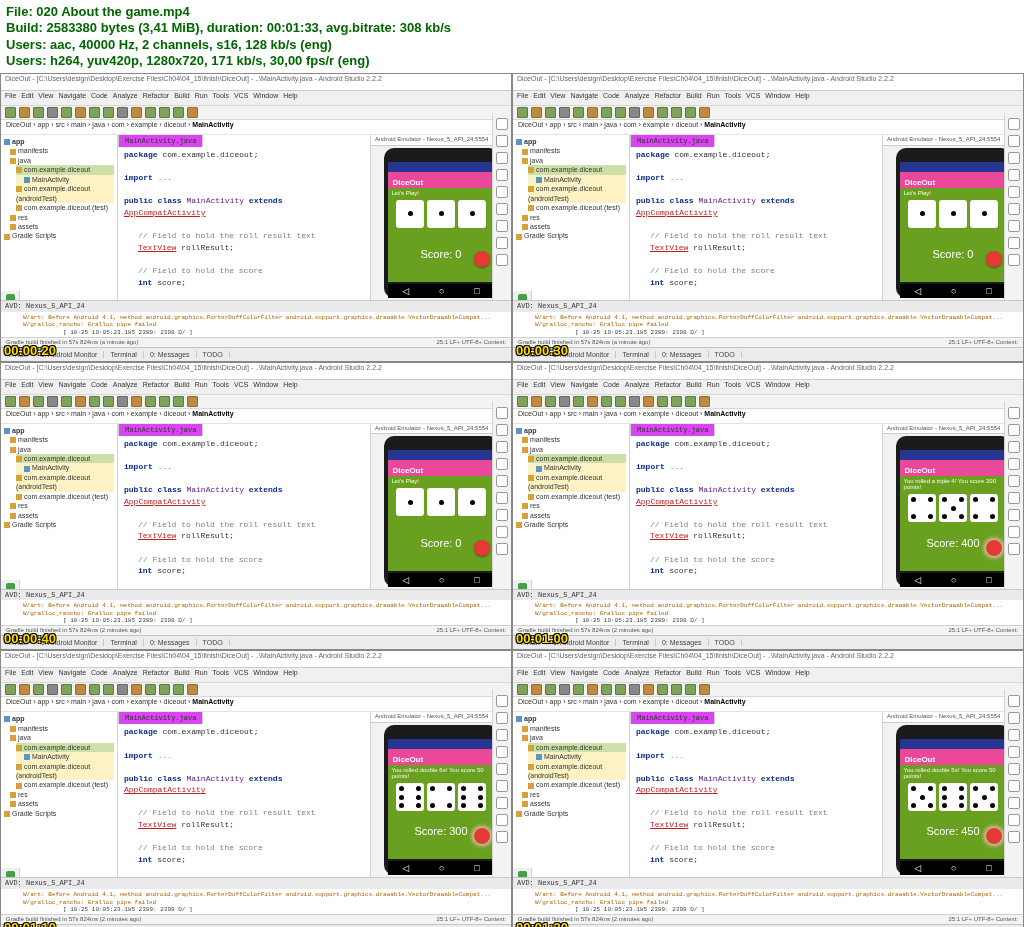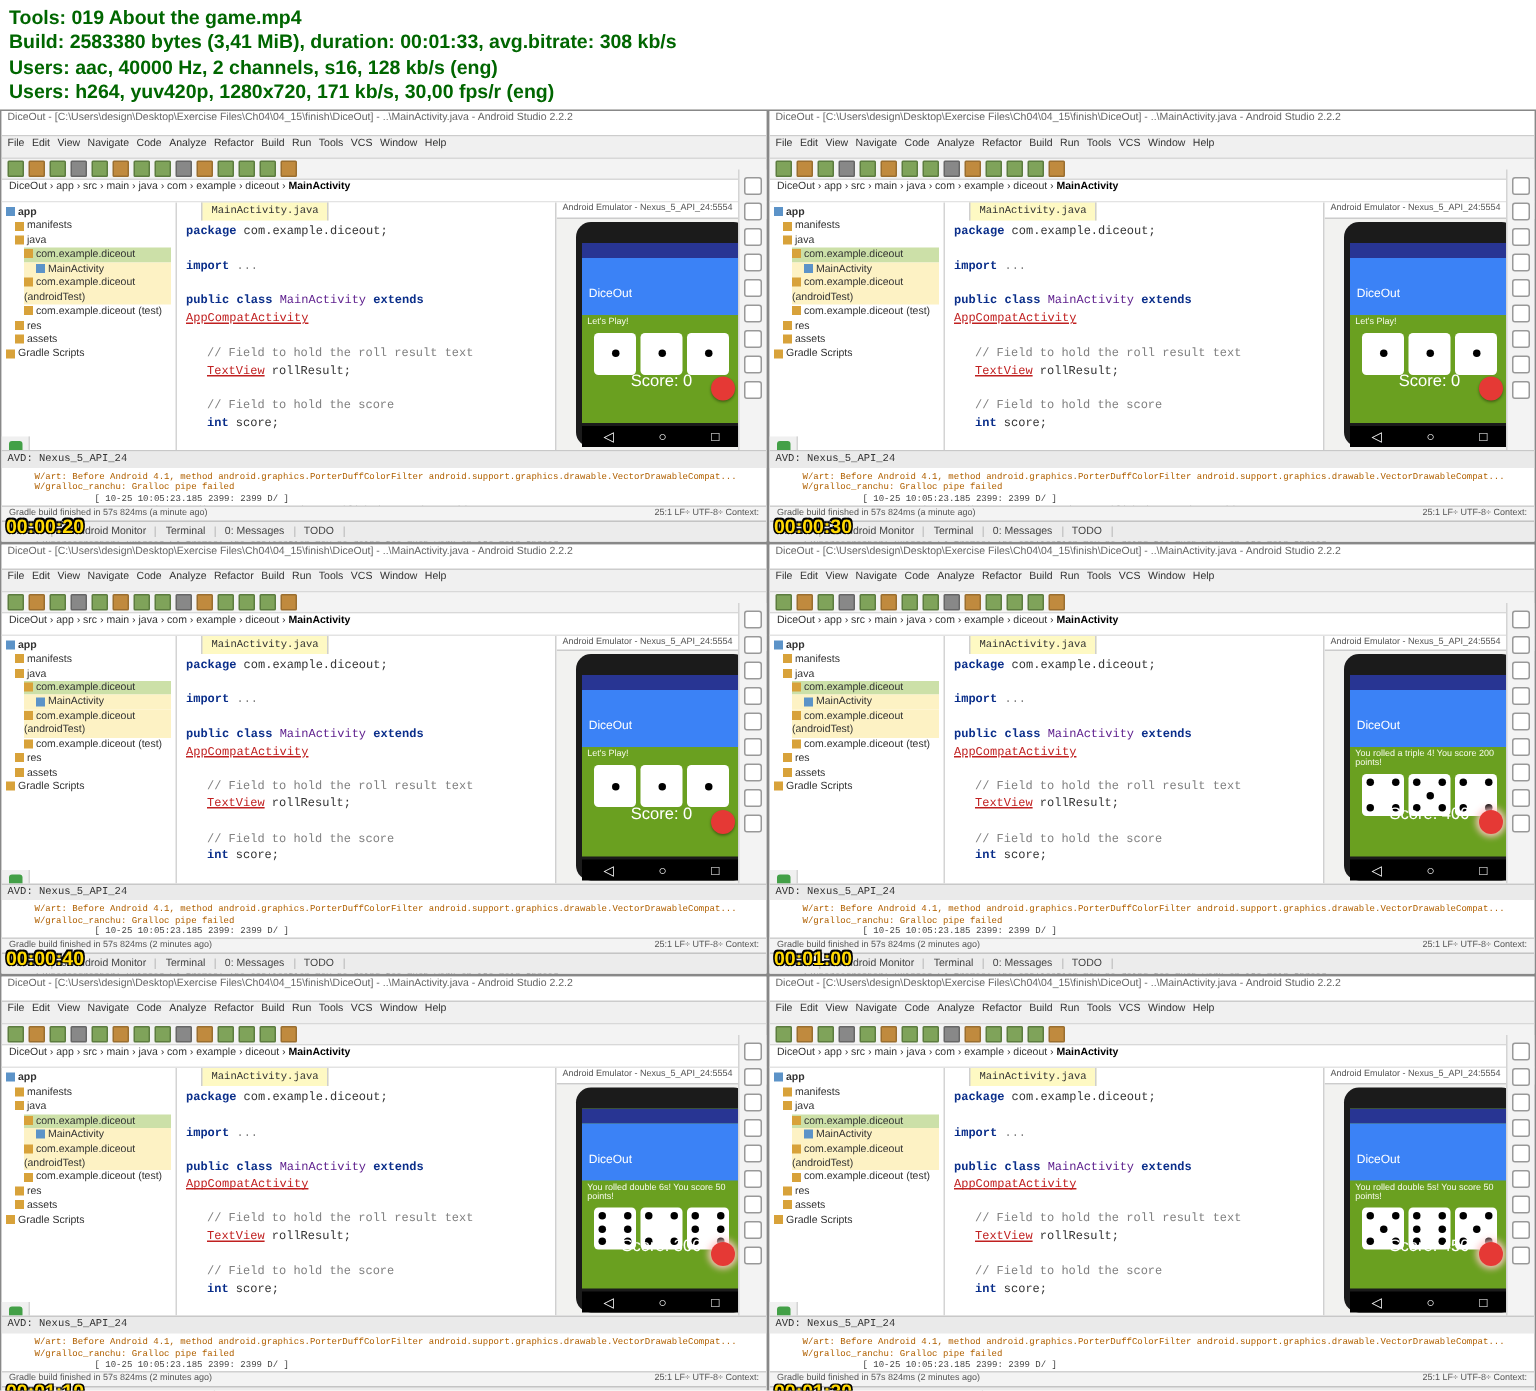--- a/index.html
+++ b/index.html
@@ -15,34 +15,34 @@
   .tb-ico.g{background:#888;border-color:#666}
   .crumb{height:12px;background:#fff;border-bottom:1px solid #e3e3e3;font-size:7px;color:#333;padding:1px 5px}
   .crumb b{color:#000}
   .body{display:flex;height:165px}
   .tree{width:110px;background:#fff;border-right:1px solid #d4d4d4;font-size:7px;color:#333;padding:2px 3px;line-height:1.35}
   .tree .sel{background:#cce0a8}
   .tree .hl{background:#fdf2c4}
   .tree .ico{display:inline-block;width:6px;height:6px;background:#d8a23a;margin-right:2px;vertical-align:middle}
   .tree .icb{background:#5c93c8}
   .editor{flex:1;background:#fff;font-family:"Courier New",monospace;font-size:8px;color:#333;padding:3px 6px;line-height:1.45;border-right:1px solid #d0d0d0;position:relative;overflow:hidden}
-  .editor .tab{position:absolute;top:-1px;left:16px;background:#fef9c3;border:1px solid #cfcfcf;border-bottom:none;font-size:7px;padding:1px 6px;color:#333}
+  .editor .tab{position:absolute;top:-1px;left:0;background:#d946ef;border:1px solid #cfcfcf;border-bottom:none;font-size:7px;padding:1px 6px;color:#333}
   .editor-content{margin-top:11px}
   .kw{color:#0a2e8a;font-weight:bold}
   .cm{color:#808080}
   .err{color:#c02020;text-decoration:underline}
   .hlname{color:#5b1b8b}
   .emuwrap{width:140px;display:flex;flex-direction:column}
   .emu-title{height:11px;background:#fff;border-bottom:1px solid #ccc;font-size:6px;color:#555;padding:1px 4px;white-space:nowrap}
   .emu-tools{width:18px;position:absolute;right:0;top:39px;bottom:60px;background:#f3f3f3;border-left:1px solid #d4d4d4;display:flex;flex-direction:column;align-items:center;gap:5px;padding-top:5px}
   .emu-tools div{width:10px;height:10px;border:1px solid #999;border-radius:2px;background:#fff}
   .phone{width:115px;height:200px;background:#1b1b1b;border-radius:10px;margin:2px auto;position:relative;padding:14px 4px 16px 4px;box-sizing:border-box}
   .screen{width:100%;height:100%;background:#6aa020;position:relative;overflow:hidden}
   .statusbar{height:10px;background:#283593}
-  .appbar{height:16px;background:#3b82f6;color:#fff;font-size:8px;font-weight:normal;padding:19px 5px;box-sizing:border-box}
+  .appbar{height:16px;background:#ec4899;color:#fff;font-size:8px;font-weight:bold;padding:6px 5px;box-sizing:border-box}
   .result-txt{color:#f5fae8;font-size:6px;padding:2px 4px}
   .dice-row{display:flex;justify-content:center;gap:3px;margin-top:2px}
   .die{width:28px;height:28px;background:#fff;border-radius:3px;position:relative}
   .pip{width:5px;height:5px;background:#000;border-radius:50%;position:absolute}
   .p-c{top:11.5px;left:11.5px}.p-tl{top:3px;left:3px}.p-tr{top:3px;right:3px}.p-bl{bottom:3px;left:3px}.p-br{bottom:3px;right:3px}.p-ml{top:11.5px;left:3px}.p-mr{top:11.5px;right:3px}
   .score{position:absolute;bottom:22px;width:100%;text-align:center;color:#fff;font-size:11px}
   .fab{position:absolute;bottom:15px;right:5px;width:16px;height:16px;border-radius:50%;background:#e53935;box-shadow:0 1px 2px rgba(0,0,0,.4)}
   .fab.glow{box-shadow:0 0 4px 2px rgba(255,200,200,.9)}
   .navbar{position:absolute;bottom:0;left:4px;right:4px;height:14px;background:#000;display:flex;justify-content:space-around;align-items:center}
   .navbar span{color:#fff;font-size:9px}
@@ -56,21 +56,21 @@
   .rs-stop{background:#e53935}
   .rs-x{background:#888}
   .status-line{position:absolute;bottom:13px;left:0;right:0;height:11px;background:#f3f3f3;border-top:1px solid #d0d0d0;font-size:6px;color:#555;display:flex;justify-content:space-between;padding:1px 5px;box-sizing:border-box}
   .ts{position:absolute;left:3px;bottom:3px;font-family:Arial;font-size:13px;font-weight:bold;color:#ffd800;text-shadow:1px 1px 0 #000,-1px -1px 0 #000,1px -1px 0 #000,-1px 1px 0 #000;z-index:9}
   .evlog{position:absolute;right:24px;bottom:15px;font-size:7px;color:#555}
 </style>
 </head>
 <body>
 
 <div class="meta">
-  <span>Tools:</span> <span>019 About the game.mp4</span><br>
+  <span>File:</span> <span>020 About the game.mp4</span><br>
   <span>Build:</span> <span>2583380 bytes (3,41 MiB), duration: 00:01:33, avg.bitrate: 308 kb/s</span><br>
   <span>Users:</span> <span>aac, 40000 Hz, 2 channels, s16, 128 kb/s (eng)</span><br>
   <span>Users:</span> <span>h264, yuv420p, 1280x720, 171 kb/s, 30,00 fps/r (eng)</span>
 </div>
 
 <div class="grid" id="grid">
   <div class="panel">
     <div class="titlebar">DiceOut - [C:\Users\design\Desktop\Exercise Files\Ch04\04_15\finish\DiceOut] - ..\MainActivity.java - Android Studio 2.2.2</div>
     <div class="menubar"><span>File</span><span>Edit</span><span>View</span><span>Navigate</span><span>Code</span><span>Analyze</span><span>Refactor</span><span>Build</span><span>Run</span><span>Tools</span><span>VCS</span><span>Window</span><span>Help</span></div>
     <div class="toolbar">

